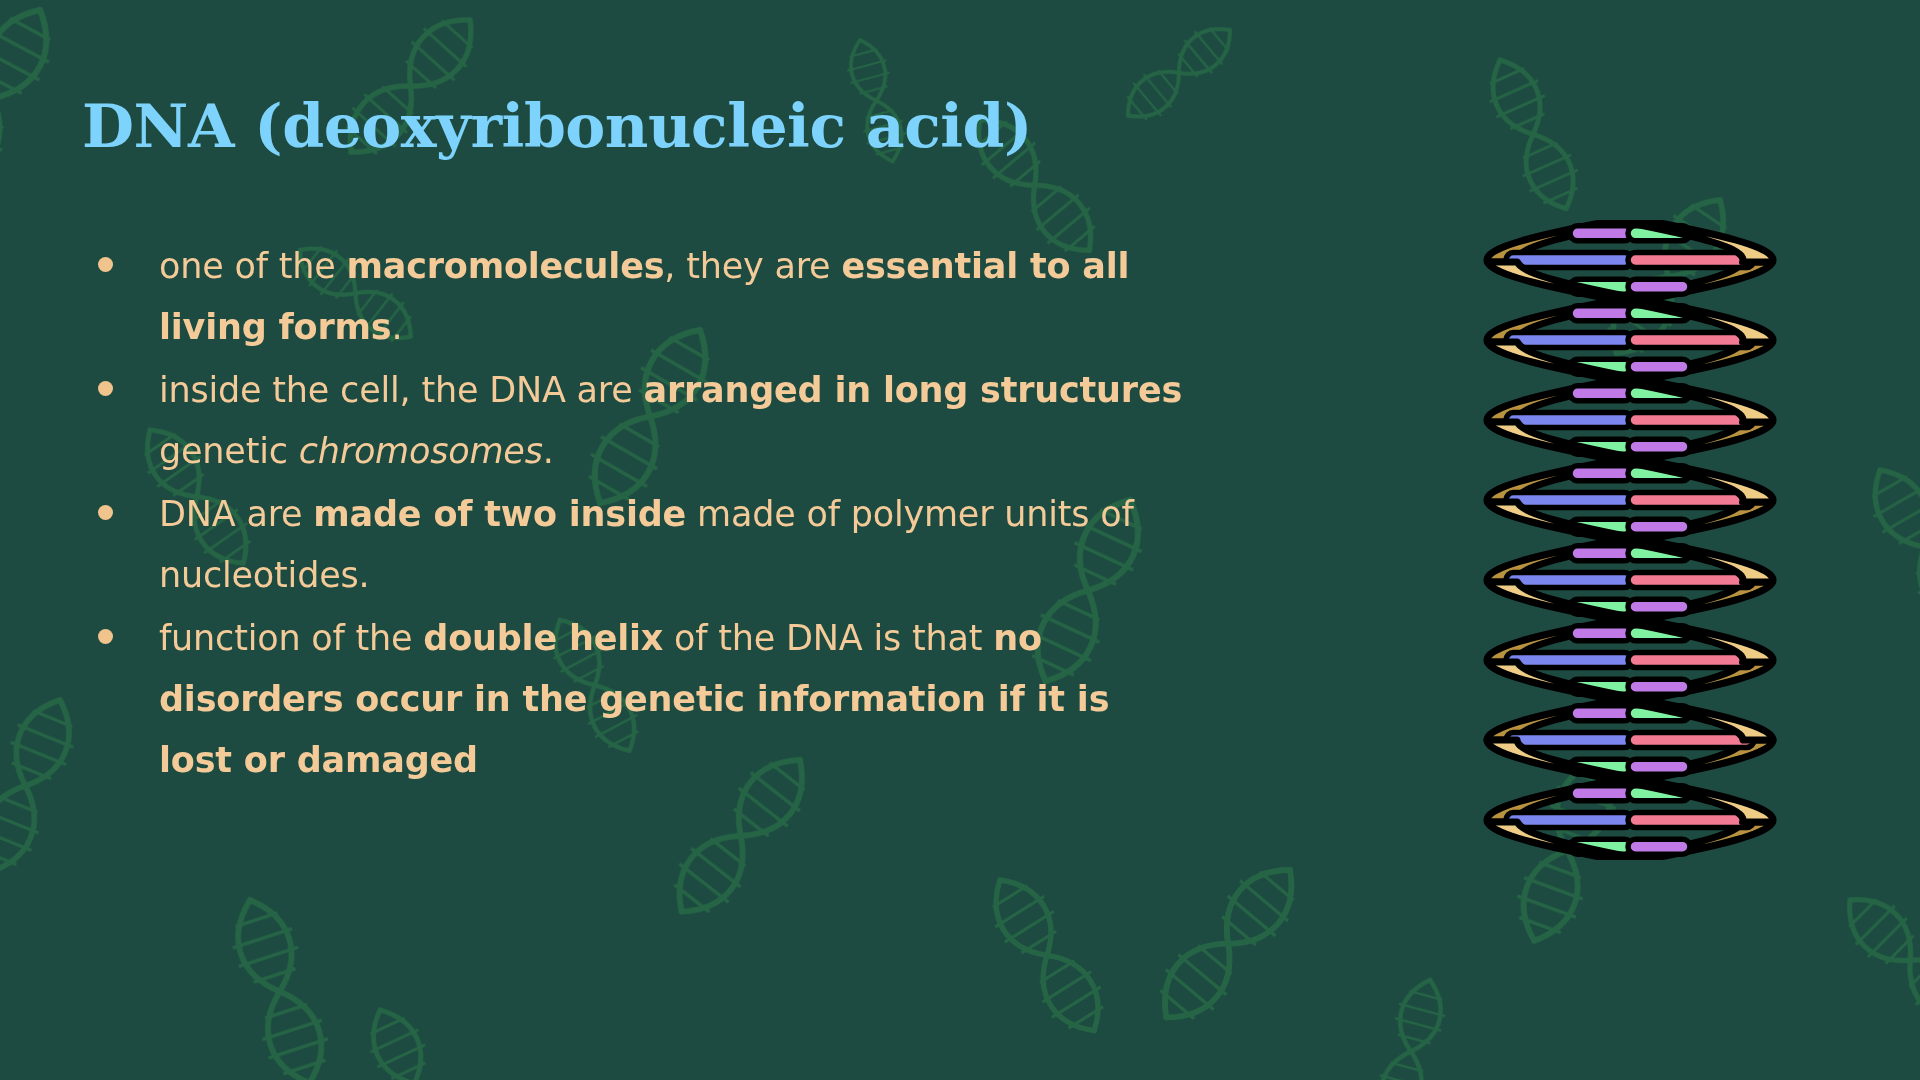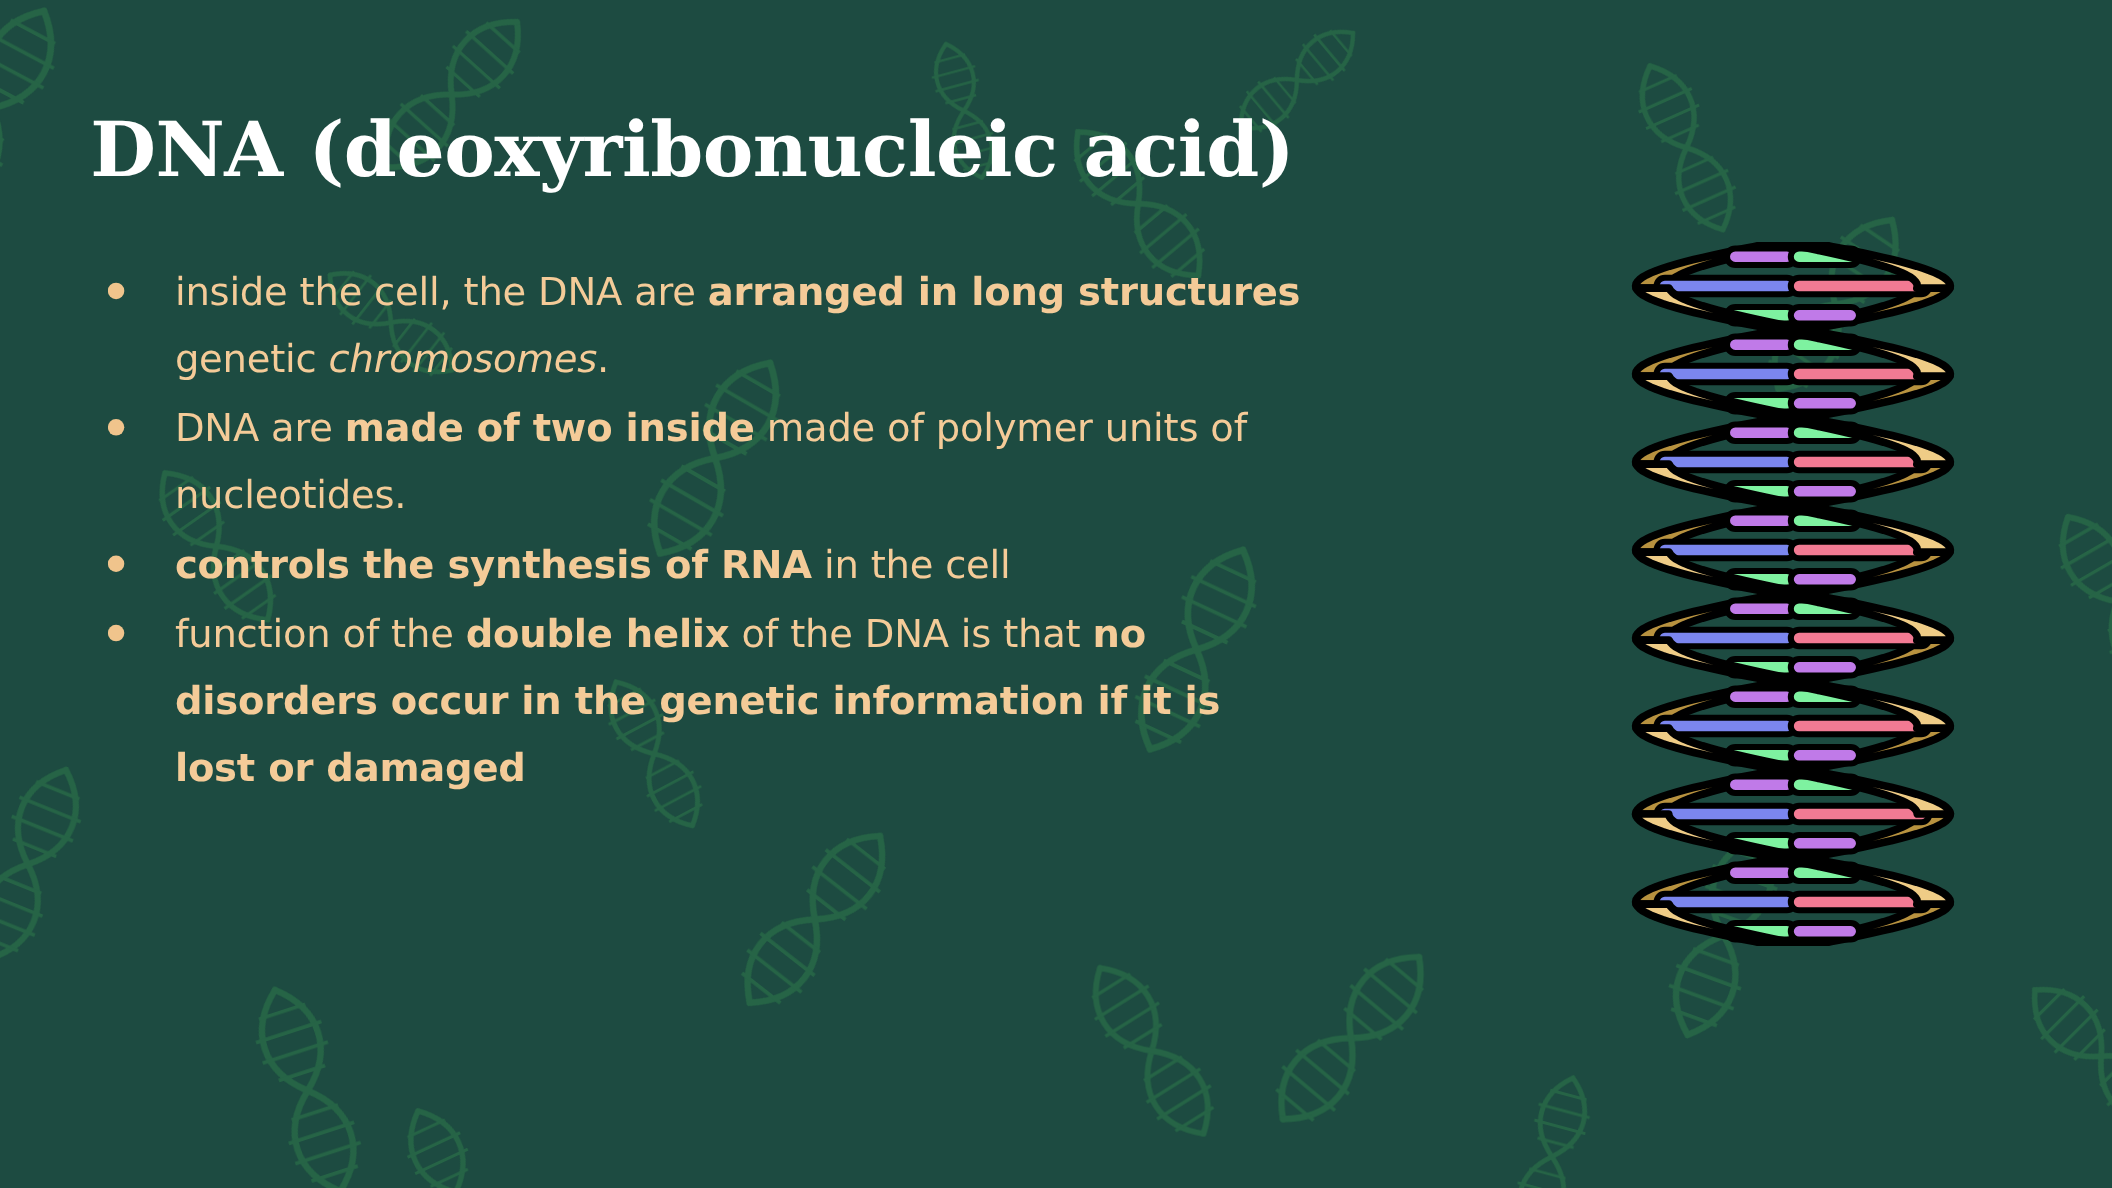--- a/index.html
+++ b/index.html
@@ -13,23 +13,23 @@
   #slide{position:absolute;inset:0;overflow:hidden;}
 
   
   #bg-pattern{position:absolute;inset:0;z-index:0;pointer-events:none;}
 
   
   #title{
     position:absolute;left:82px;top:56px;z-index:3;
     font-family:"DejaVu Serif","Liberation Serif",serif;
     font-weight:700;
-    font-size:69px;
+    font-size:60px;
     line-height:1.02;
-    color:#ffffff;
+    color:#7dd3fc;
     letter-spacing:-0.5px;
     white-space:nowrap;
   }
 
   
   #bullets{
     position:absolute;left:98px;top:236px;width:1090px;z-index:3;
     color:#f4cb98;
   }
   .bullet-row{
@@ -106,31 +106,31 @@
       <use href="#mini-helix" transform="translate(380,1010) rotate(-25) scale(1.1)"></use>
       <use href="#mini-helix" transform="translate(1230,30) rotate(50) scale(0.9)"></use>
       <use href="#mini-helix" transform="translate(860,40) rotate(-15) scale(0.85)"></use>
     </g>
   </svg>
 
   <h1 id="title">DNA (deoxyribonucleic acid)</h1>
 
   <ul id="bullets" style="list-style:none;margin:0;padding:0;">
 
+  <li class="bullet-row">
+        <span class="bullet-dot"></span>
+        <span class="bullet-text"><span>one of the </span><b>macromolecules</b><span>, they are </span><b>essential to all living forms</b><span>.</span></span>
+      </li>
       <li class="bullet-row">
         <span class="bullet-dot"></span>
         <span class="bullet-text"><span>inside the cell, the DNA are </span><b>arranged in long structures</b><span> genetic </span><i>chromosomes</i><span>.</span></span>
       </li>
       <li class="bullet-row">
         <span class="bullet-dot"></span>
         <span class="bullet-text"><span>DNA are </span><b>made of two inside</b><span> made of polymer units of nucleotides.</span></span>
-      </li>
-      <li class="bullet-row">
-        <span class="bullet-dot"></span>
-        <span class="bullet-text"><b>controls the synthesis of RNA</b><span> in the cell</span></span>
       </li>
       <li class="bullet-row">
         <span class="bullet-dot"></span>
         <span class="bullet-text"><span>function of the </span><b>double helix</b><span> of the DNA is that </span><b>no disorders occur in the genetic information if it is lost or damaged</b></span>
       </li>
     </ul>
 
   <svg id="dna-figure" viewBox="0 0 420 640" aria-hidden="true">
     <defs>
       <clipPath id="rungclip">

